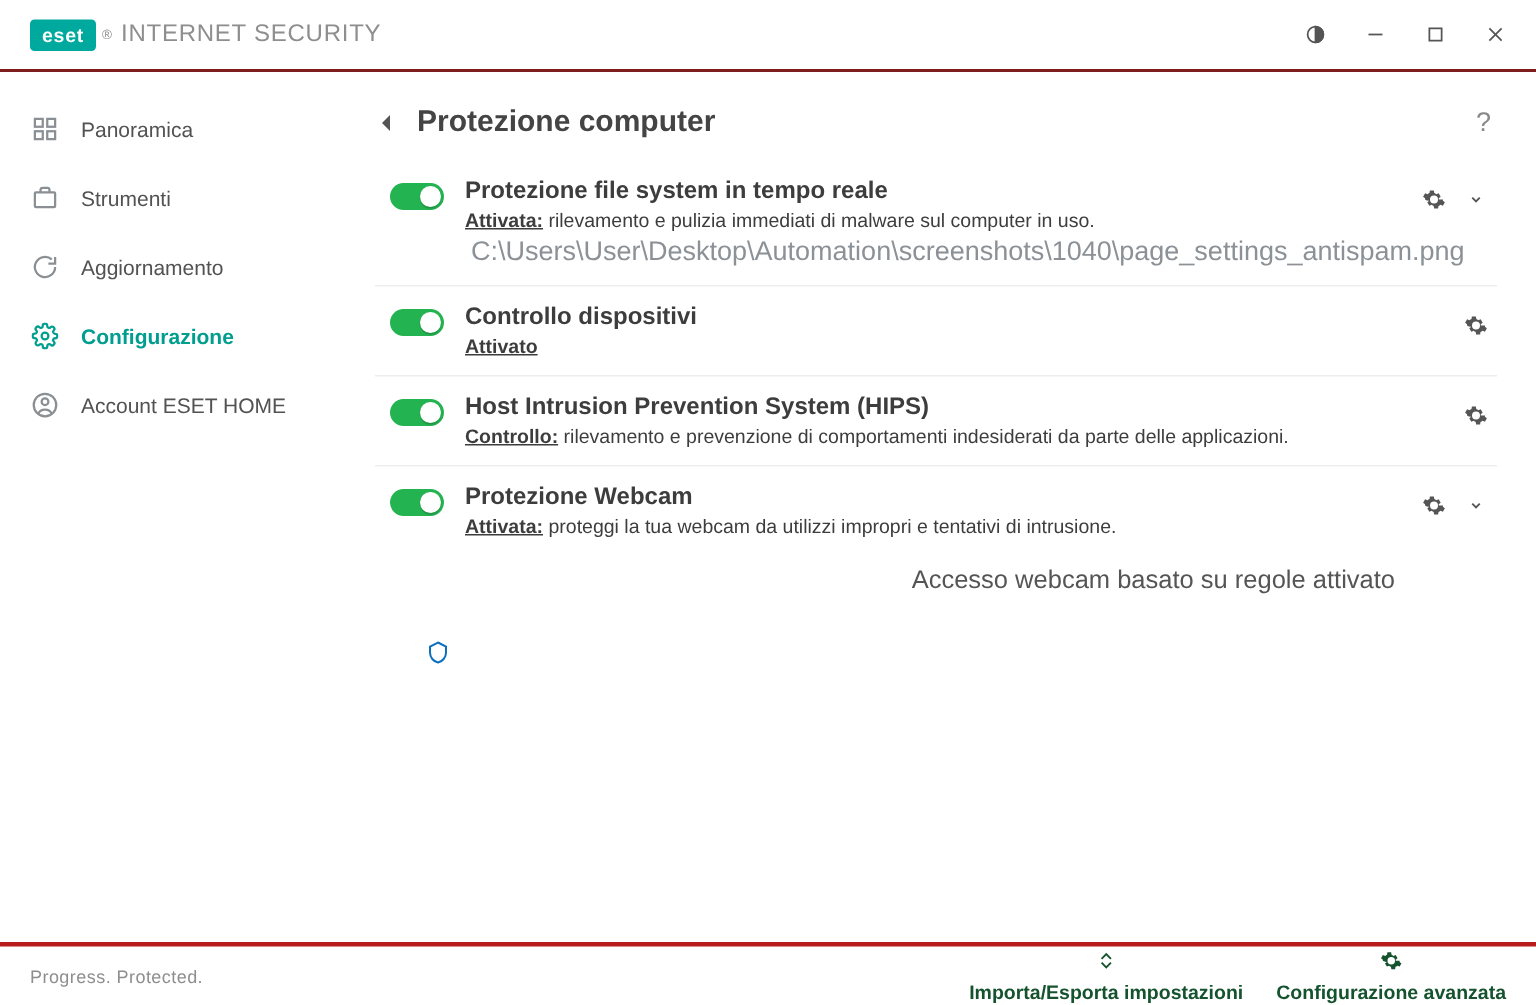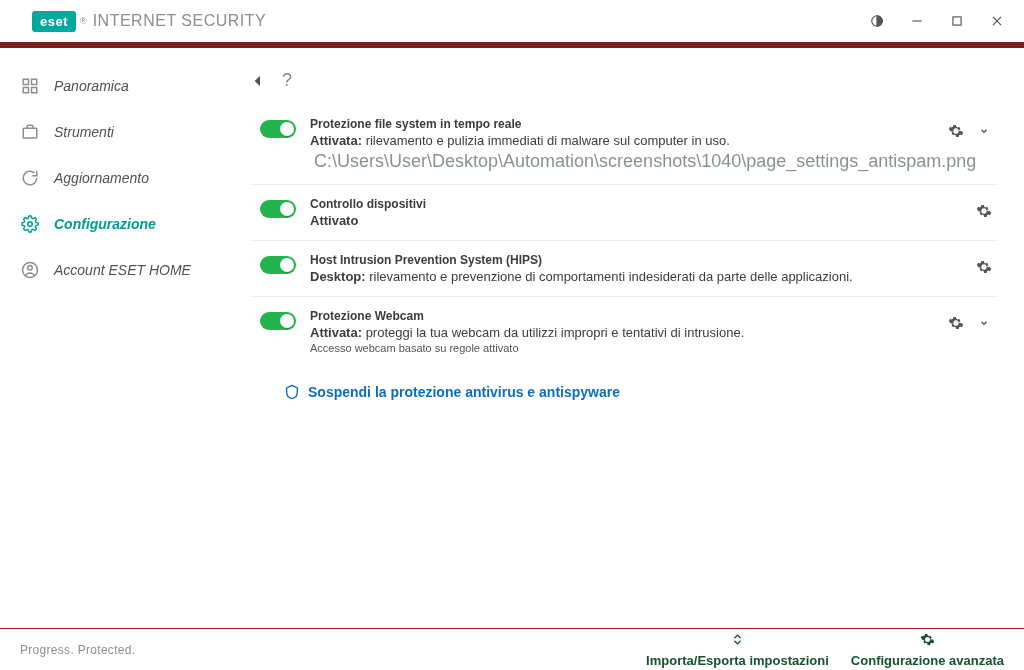--- a/index.html
+++ b/index.html
@@ -12,22 +12,22 @@
     height: 670px;
     overflow: hidden;
     display: flex;
     flex-direction: column;
   }
   
   .titlebar {
     height: 48px;
     display: flex;
     align-items: center;
-    padding: 0 12px 0 32px;
-    border-bottom: 6px solid #7f1d1d;
+    padding: 0 12px 0 20px;
+    border-bottom: 2px solid #7f1d1d;
   }
   .logo-badge {
     background: #00a99d;
     color: #fff;
     font-weight: 700;
     font-size: 13px;
     letter-spacing: .5px;
     padding: 4px 8px;
     border-radius: 3px;
     margin-right: 4px;
@@ -56,21 +56,20 @@
     display: flex;
     min-height: 0;
   }
   
   .sidebar {
     width: 240px;
     padding: 18px 8px 8px 8px;
     display: flex;
     flex-direction: column;
     gap: 6px;
-    font-style: italic;
   }
   .nav-item {
     display: flex;
     align-items: center;
     gap: 14px;
     padding: 10px 12px;
     border-radius: 4px;
     color: #525252;
     cursor: pointer;
   }
@@ -117,41 +116,41 @@
     cursor:pointer;
   }
   .toggle.off { background:#bfc4c8; }
   .toggle .knob {
     width:14px; height:14px; border-radius:50%;
     background:#fff; position:absolute; top:2px; right:2px;
     box-shadow: 0 1px 1px rgba(0,0,0,.2);
   }
   .toggle.off .knob { left:2px; right:auto; }
   .setting-text { flex:1; min-width:0; }
-  .setting-title { font-weight:600; font-size:12px; color:#3d3d3d; }
+  .setting-title { font-weight:600; font-size:16px; color:#3d3d3d; }
   .setting-status { color:#3d3d3d; font-size:13px; margin-top:2px;}
-  .setting-status .bold { font-weight:600; }
+  .setting-status .bold { font-weight:600;text-decoration:underline; }
   .setting-extra { color:#8b9196; font-size:18px; margin-top:3px; display:flex; align-items:center; gap:4px;}
   .setting-extra svg { width:11px; height:11px; }
-  .setting-sub { color:#555; font-size:11px; margin-top:2px; }
+  .setting-sub { color:#555; font-size:17px; margin-top:19px;text-align:right; }
   .row-actions { display:flex; align-items:center; gap:4px; color:#555; padding-top:2px; }
   .gear-btn { width:24px; height:24px; display:flex; align-items:center; justify-content:center; cursor:pointer; }
   .gear-btn svg { width:16px; height:16px; }
   .chev-sm svg { width:10px; height:10px; }
   
   .suspend-link {
     display:flex; align-items:center; gap:8px;
     color:#0b6fc0; font-weight:600; font-size:14px;
     padding: 18px 0 0 34px; cursor:pointer;
   }
   .suspend-link svg { width:16px; height:16px; }
   
   .footer {
     height: 42px;
-    border-top: 1px solid #b91c1c;
+    border-top: 3px solid #b91c1c;
     display:flex;
     align-items:center;
     padding: 0 20px;
     font-size:13px;
     color:#4b4b4b;
   }
   .footer .slogan { color:#8e8e8e; font-size:12px; letter-spacing:.3px;}
   .footer-spacer { flex:1; }
   .footer-action { display:flex; align-items:center; gap:6px; margin-left:22px; cursor:pointer; font-weight:600; color:#14532d;flex-direction:column;}
   .footer-action svg { width:15px; height:15px; }
@@ -243,20 +242,21 @@
     </div>
   </div>
 
   <div class="main">
     <div class="page-header">
       <span class="back-caret">
         <svg viewBox="0 0 24 24" fill="currentColor">
             <path d="M15 4l-8 8 8 8z"></path>
           </svg>
       </span>
+      <div class="page-title">Protezione computer</div>
       <span class="help-q">?</span>
     </div>
 
     <div class="settings">
 
       <div class="setting-row">
         <div class="toggle">
             <div class="knob"></div>
           </div>
         <div class="setting-text">
@@ -307,21 +307,21 @@
         </div>
       </div>
 
       <div class="setting-row">
         <div class="toggle">
             <div class="knob"></div>
           </div>
         <div class="setting-text">
           <div class="setting-title">Host Intrusion Prevention System (HIPS)</div>
           <div class="setting-status">
-            <span class="bold">Desktop:</span>
+            <span class="bold">Controllo:</span>
             <span>rilevamento e prevenzione di comportamenti indesiderati da parte delle applicazioni.</span>
           </div>
         </div>
         <div class="row-actions">
           <span class="gear-btn">
             <svg viewBox="0 0 24 24" fill="currentColor">
                 <path d="M12 8a4 4 0 1 0 0 8 4 4 0 0 0 0-8zm9 4a7 7 0 0 1-.1 1.2l2 1.6-2 3.4-2.4-1a7 7 0 0 1-2 1.2l-.4 2.6h-4l-.4-2.6a7 7 0 0 1-2-1.2l-2.4 1-2-3.4 2-1.6A7 7 0 0 1 3 12a7 7 0 0 1 .1-1.2l-2-1.6 2-3.4 2.4 1a7 7 0 0 1 2-1.2L7.9 3h4l.4 2.6a7 7 0 0 1 2 1.2l2.4-1 2 3.4-2 1.6c.1.4.1.8.1 1.2z"></path>
               </svg>
           </span>
         </div>
@@ -353,21 +353,20 @@
           </span>
         </div>
       </div>
 
     </div>
 
     <div class="suspend-link">
       <svg viewBox="0 0 24 24" fill="none" stroke="currentColor" stroke-width="2">
           <path d="M12 2l8 4v6c0 5-3.5 9-8 10-4.5-1-8-5-8-10V6l8-4z"></path>
         </svg>
-      <span>Sospendi la protezione antivirus e antispyware</span>
     </div>
   </div>
 </div>
 
 <div class="footer">
   <span class="slogan">Progress. Protected.</span>
   <div class="footer-spacer"></div>
   <div class="footer-action">
     <svg viewBox="0 0 24 24" fill="none" stroke="currentColor" stroke-width="2">
         <path d="M7 10l5-5 5 5"></path>

